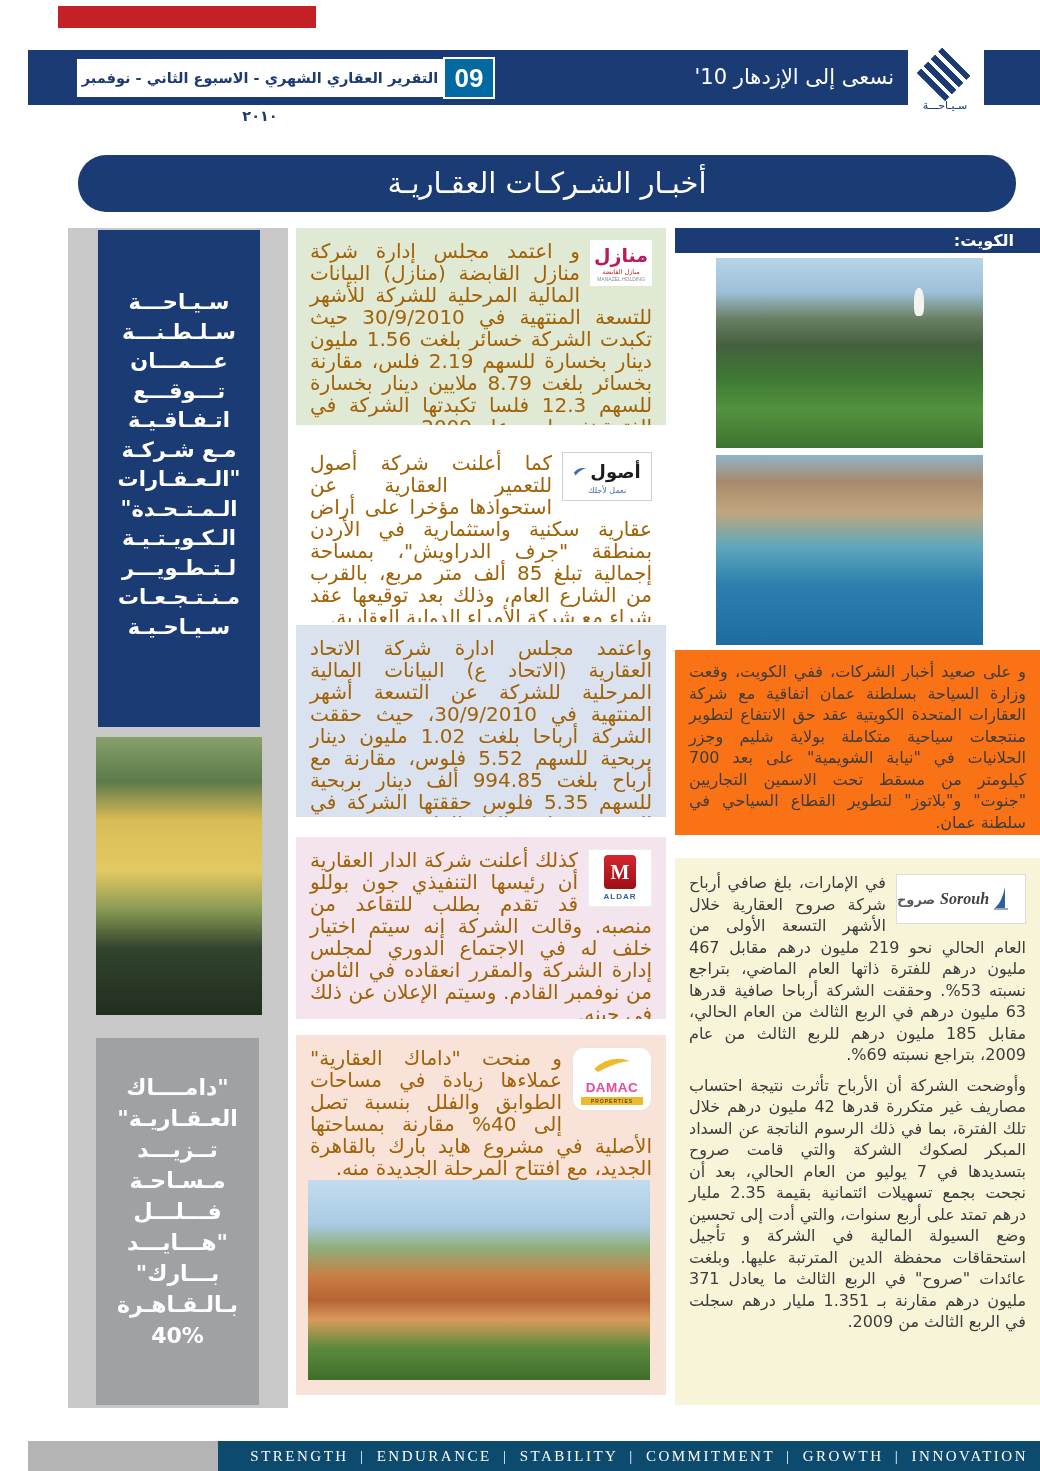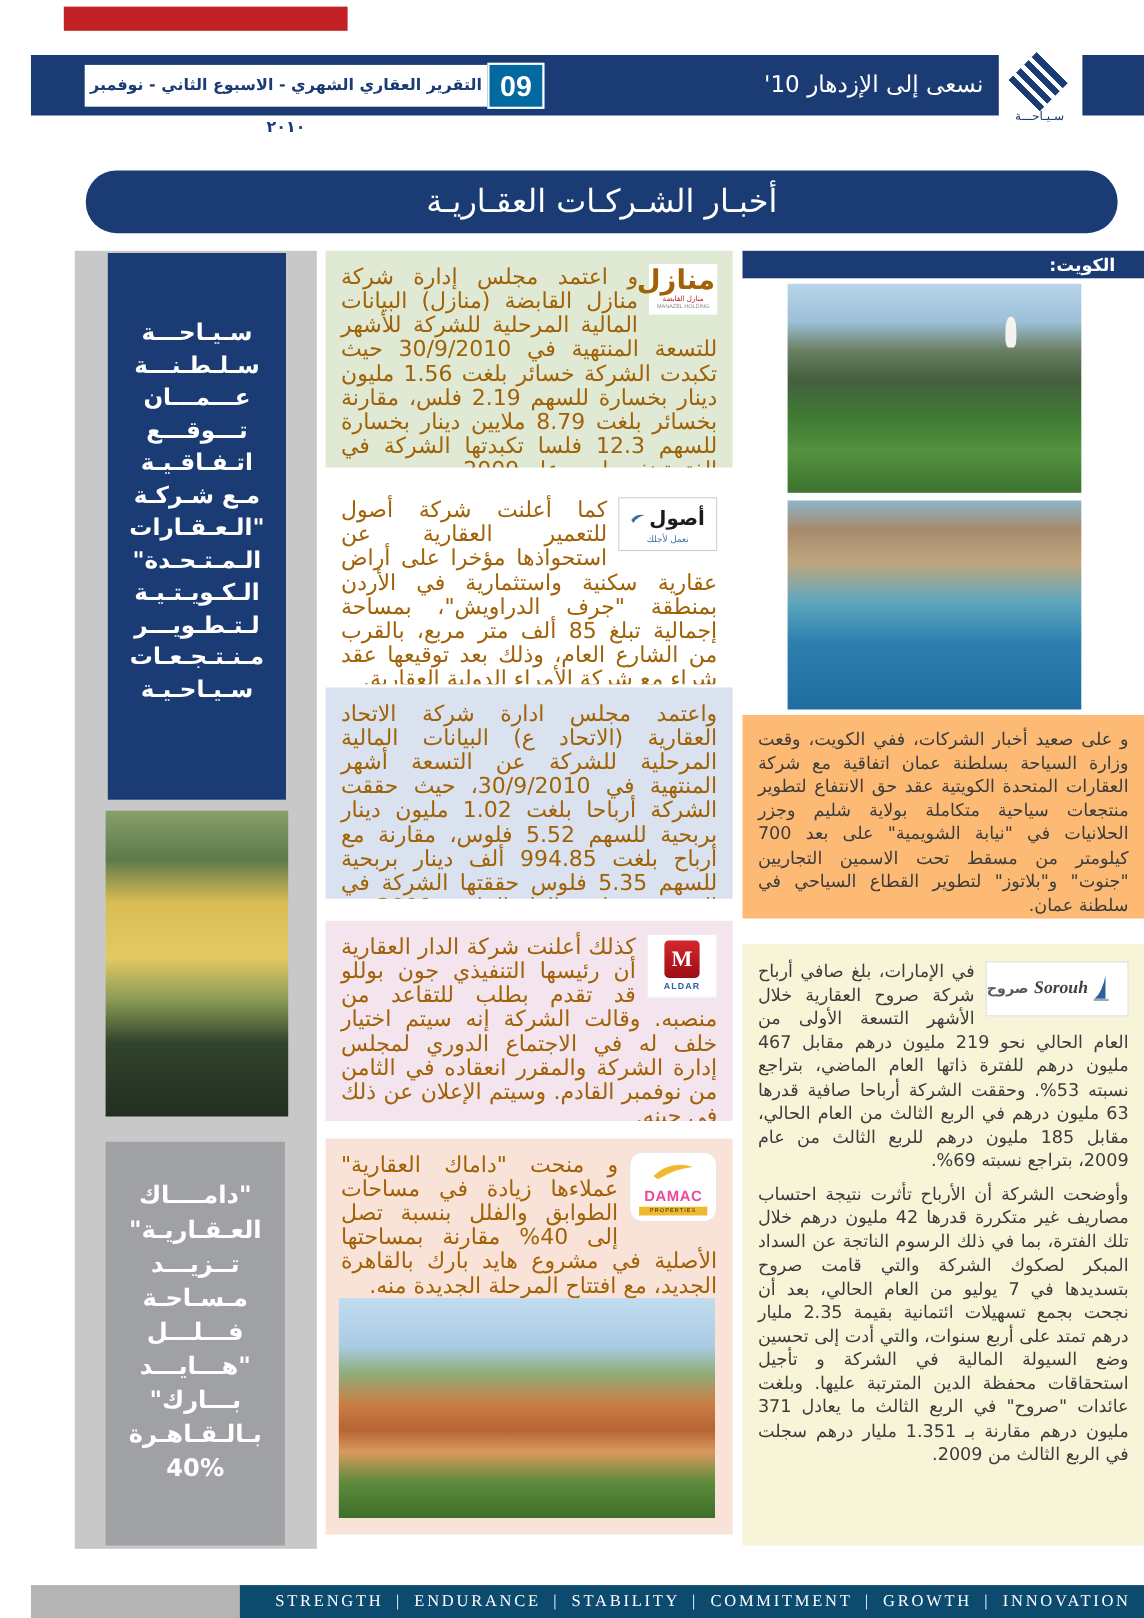--- a/index.html
+++ b/index.html
@@ -41,21 +41,21 @@
   .article p{margin:0;font-size:20px;line-height:22px;color:#a16207;text-align:justify;}
   .art-green{top:228px;height:197px;background:#dfe9d3;}
   .art-osool{top:440px;height:182px;background:#ffffff;}
   .art-blue{top:625px;height:192px;background:#d9e2ee;}
   .art-pink{top:837px;height:182px;background:#f3e4ed;}
   .art-peach{top:1035px;height:360px;background:#f9e2d8;}
   .photo-villas{left:12px;top:145px;width:342px;height:200px;
         background:linear-gradient(180deg,#c2dcee 0%,#a9cbe4 22%,#8fae7a 34%,#c97f45 48%,#b66433 60%,#d89a5c 70%,#5c8a3c 84%,#3f6e2a 100%);}
   .logo-box{float:right;background:#fff;text-align:center;margin:0 0 6px 10px;}
   .logo-manazel{width:58px;padding:4px 2px;}
-  .logo-manazel .m-main{color:#a16207;font-weight:bold;font-size:25px;line-height:22px;}
+  .logo-manazel .m-main{color:#be185d;font-weight:bold;font-size:19px;line-height:22px;}
   .logo-manazel .m-sub1{color:#c62026;font-size:6.5px;margin-top:2px;}
   .logo-manazel .m-sub2{color:#8a8a8a;font-size:5px;font-family:"Liberation Sans",sans-serif;}
   .logo-osool{width:82px;border:1px solid #c9d2dc;padding:5px 3px;}
   .logo-osool .o-row{display:flex;align-items:center;justify-content:center;gap:3px;direction:ltr;}
   .logo-osool .o-main{color:#1c1c1c;font-weight:bold;font-size:18px;}
   .logo-osool .o-sub{color:#3a6ea8;font-size:8px;margin-top:2px;}
   .logo-aldar{width:56px;border:1px solid #eee;padding:5px 3px;}
   .aldar-square{width:32px;height:34px;margin:0 auto;border-radius:4px;
         background:linear-gradient(180deg,#d6262e 0%,#9c0f16 100%);
         color:#fff;font-family:"Liberation Serif",serif;font-size:20px;line-height:34px;font-weight:bold;}
@@ -69,21 +69,21 @@
   
   .kuwait-bar{position:absolute;left:647px;top:228px;width:365px;height:25px;background:#1b3b74;
         direction:rtl;color:#fff;font-weight:bold;font-size:16px;line-height:25px;
         padding-right:26px;box-sizing:border-box;text-align:right;}
   .photo-oman{left:688px;top:258px;width:267px;height:190px;
         background:linear-gradient(180deg,#b8d4e8 0%,#9cc0d8 18%,#6a7f62 32%,#44603e 46%,#3f7a33 64%,#53923f 80%,#3e7330 100%);}
   .monument{position:absolute;right:22%;top:16%;width:10px;height:28px;background:#f4f4ee;
         border-radius:45% 45% 30% 30%;}
   .photo-resort{left:688px;top:455px;width:267px;height:190px;
         background:linear-gradient(180deg,#8fb4c8 0%,#a78a6d 14%,#c0a67f 30%,#5fa8bc 48%,#2d7fae 68%,#1f6da0 100%);}
-  .gray-para{position:absolute;left:647px;top:650px;width:365px;height:185px;background:#fdba74;
+  .gray-para{position:absolute;left:647px;top:650px;width:365px;height:185px;background:#f97316;
         box-sizing:border-box;padding:11px 14px;direction:rtl;overflow:hidden;}
   .gray-para p,.cream-box p{margin:0;font-size:16px;line-height:21.5px;color:#3c3c3c;text-align:justify;}
   .cream-box{position:absolute;left:647px;top:858px;width:365px;height:547px;background:#f7f4d8;
         box-sizing:border-box;padding:14px;direction:rtl;overflow:hidden;}
   .cream-box p + p{margin-top:9px;}
   .logo-sorouh{float:right;width:130px;height:50px;background:#fff;border:1px solid #ddd;
         margin:2px 0 6px 10px;display:flex;align-items:center;gap:5px;
         direction:ltr;box-sizing:border-box;}
   .sorouh-ar{color:#5a5a5a;font-size:13px;font-weight:bold;}
   .sorouh-en{color:#404040;font-size:16px;font-style:italic;font-family:"Liberation Serif",serif;font-weight:bold;}

